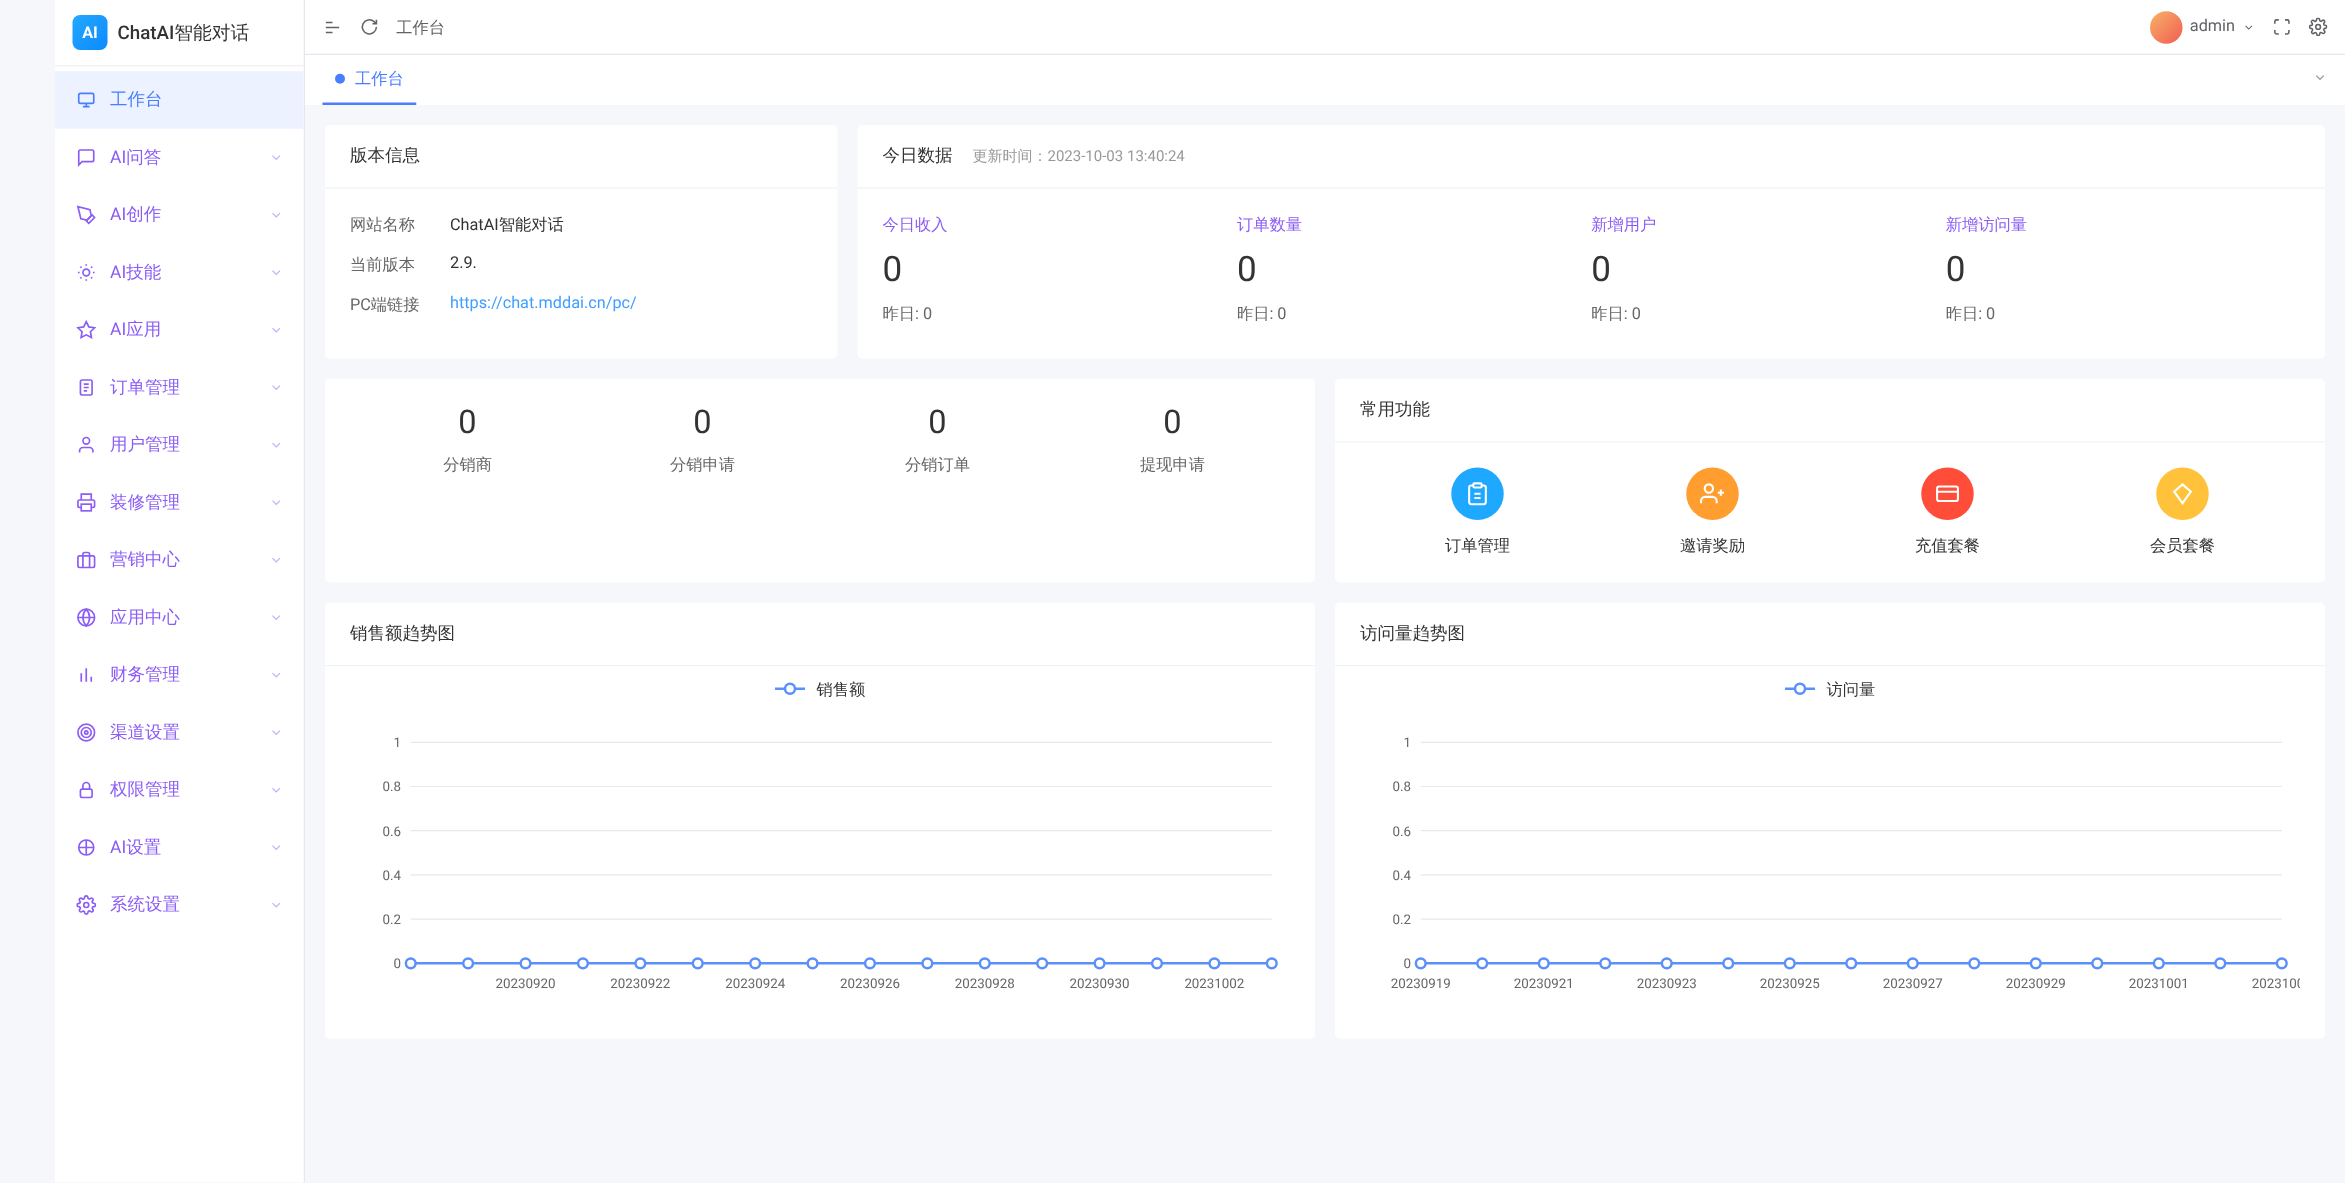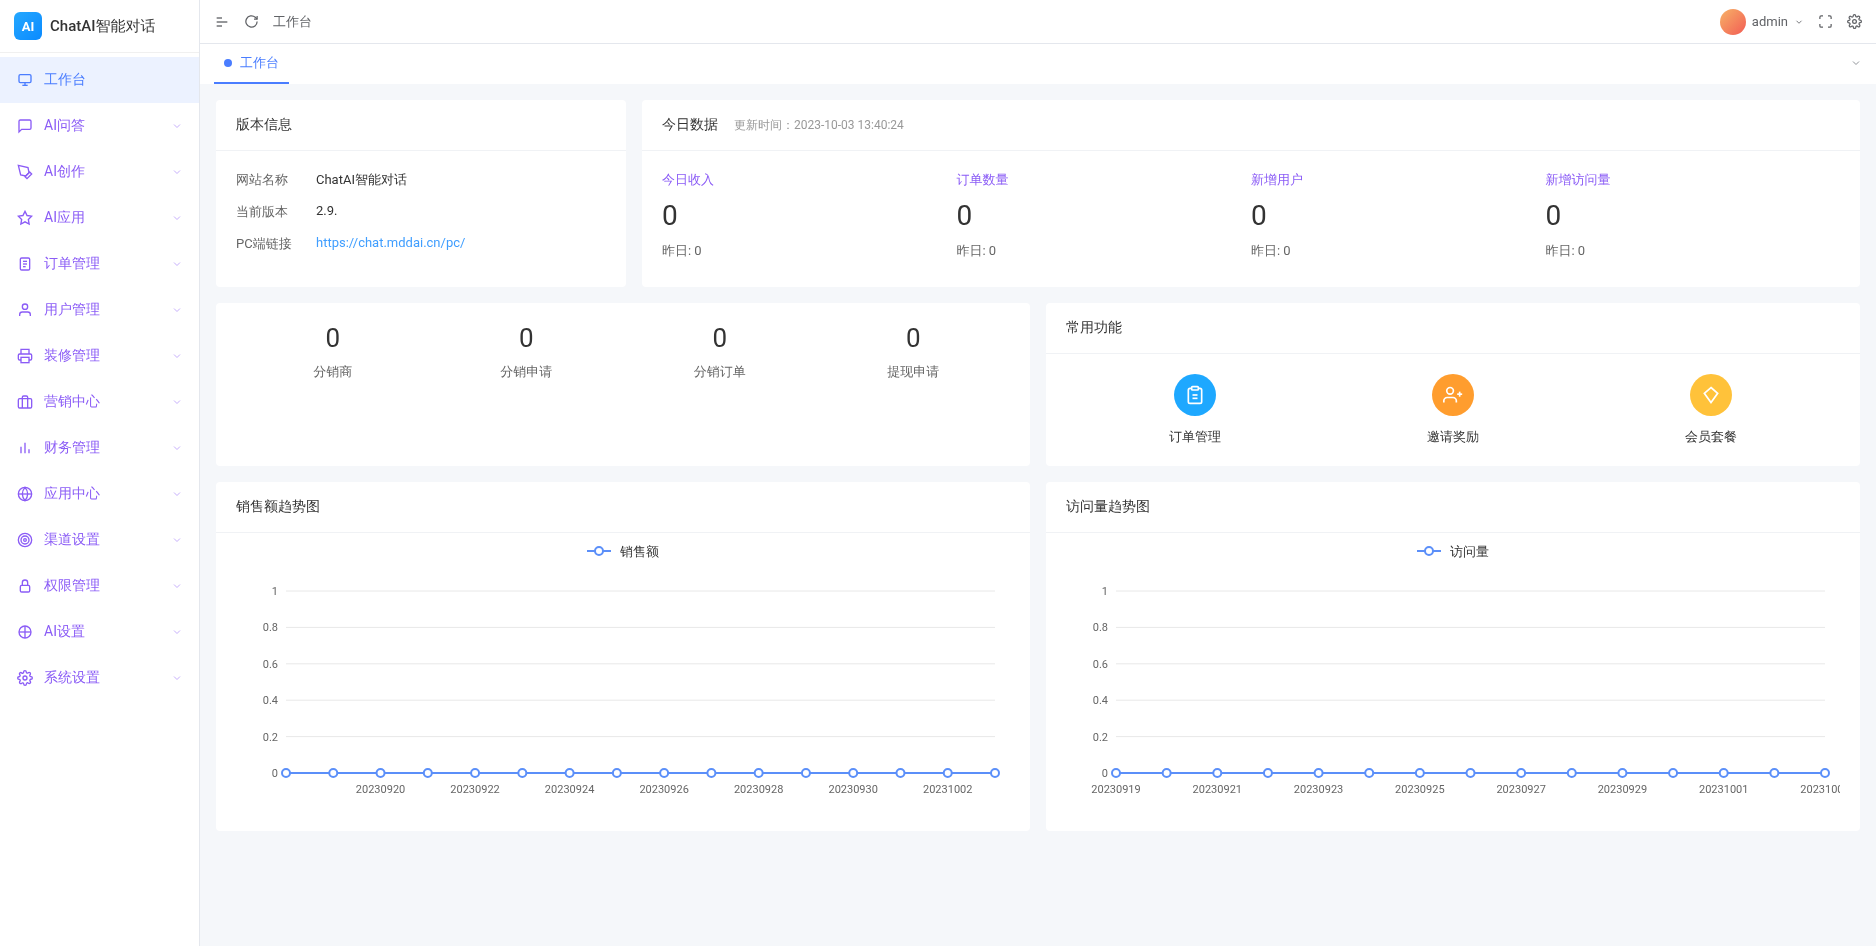--- a/index.html
+++ b/index.html
@@ -1,18 +1,18 @@
 <!DOCTYPE html>
 <html><head>
 <meta charset="utf-8">
 <style>
 * { margin:0; padding:0; box-sizing:border-box; }
 body { font-family:-apple-system,BlinkMacSystemFont,"Segoe UI",Roboto,"Helvetica Neue",Arial,sans-serif; font-size:14px; color:#333; background:#f5f7fa; }
 
-.layout { display:flex; height:100vh; }
+.layout { display:flex; height:100vh;padding-left:44px; }
 
 .sidebar { width:200px; background:#fff; border-right:1px solid #e4e7ed; display:flex; flex-direction:column; }
 .logo-area { display:flex; align-items:center; gap:8px; padding:12px 14px; border-bottom:1px solid #f0f0f0; }
 .logo { width:28px; height:28px; background:linear-gradient(135deg,#25a8ff,#0a8aff); border-radius:6px; display:flex; align-items:center; justify-content:center; color:#fff; font-weight:bold; font-size:13px; }
 .logo-text { font-size:15px; font-weight:500; color:#333; }
 
 .menu { flex:1; overflow:auto; padding-top:4px; }
 .menu-item { display:flex; align-items:center; padding:0 16px; height:46px; cursor:pointer; color:#8b5cf6; }
 .menu-item.active { background:#ecf2ff; color:#4a7dff; }
 .menu-item .m-icon { width:18px; margin-right:10px; display:flex; align-items:center; justify-content:center; }
@@ -120,20 +120,39 @@
             </svg>
           </span>
           <span class="m-label">AI创作</span>
           <svg class="m-arrow" viewBox="0 0 24 24" fill="none" stroke="currentColor" stroke-width="2">
             <polyline points="6 9 12 15 18 9"></polyline>
           </svg>
         </div>
         <div class="menu-item">
           <span class="m-icon">
             <svg width="16" height="16" viewBox="0 0 24 24" fill="none" stroke="currentColor" stroke-width="2">
+              <circle cx="12" cy="12" r="4"></circle>
+              <line x1="12" y1="2" x2="12" y2="4"></line>
+              <line x1="12" y1="20" x2="12" y2="22"></line>
+              <line x1="4.9" y1="4.9" x2="6.3" y2="6.3"></line>
+              <line x1="17.7" y1="17.7" x2="19.1" y2="19.1"></line>
+              <line x1="2" y1="12" x2="4" y2="12"></line>
+              <line x1="20" y1="12" x2="22" y2="12"></line>
+              <line x1="4.9" y1="19.1" x2="6.3" y2="17.7"></line>
+              <line x1="17.7" y1="6.3" x2="19.1" y2="4.9"></line>
+            </svg>
+          </span>
+          <span class="m-label">AI技能</span>
+          <svg class="m-arrow" viewBox="0 0 24 24" fill="none" stroke="currentColor" stroke-width="2">
+            <polyline points="6 9 12 15 18 9"></polyline>
+          </svg>
+        </div>
+        <div class="menu-item">
+          <span class="m-icon">
+            <svg width="16" height="16" viewBox="0 0 24 24" fill="none" stroke="currentColor" stroke-width="2">
               <polygon points="12 2 15.1 8.3 22 9.3 17 14.1 18.2 21 12 17.8 5.8 21 7 14.1 2 9.3 8.9 8.3 12 2"></polygon>
             </svg>
           </span>
           <span class="m-label">AI应用</span>
           <svg class="m-arrow" viewBox="0 0 24 24" fill="none" stroke="currentColor" stroke-width="2">
             <polyline points="6 9 12 15 18 9"></polyline>
           </svg>
         </div>
         <div class="menu-item">
           <span class="m-icon">
@@ -182,39 +201,39 @@
             </svg>
           </span>
           <span class="m-label">营销中心</span>
           <svg class="m-arrow" viewBox="0 0 24 24" fill="none" stroke="currentColor" stroke-width="2">
             <polyline points="6 9 12 15 18 9"></polyline>
           </svg>
         </div>
         <div class="menu-item">
           <span class="m-icon">
             <svg width="16" height="16" viewBox="0 0 24 24" fill="none" stroke="currentColor" stroke-width="2">
+              <circle cx="12" cy="12" r="10"></circle>
+              <line x1="2" y1="12" x2="22" y2="12"></line>
+              <path d="M12 2a15.3 15.3 0 0 1 4 10 15.3 15.3 0 0 1-4 10 15.3 15.3 0 0 1-4-10 15.3 15.3 0 0 1 4-10z"></path>
+            </svg>
+          </span>
+          <span class="m-label">应用中心</span>
+          <svg class="m-arrow" viewBox="0 0 24 24" fill="none" stroke="currentColor" stroke-width="2">
+            <polyline points="6 9 12 15 18 9"></polyline>
+          </svg>
+        </div>
+        <div class="menu-item">
+          <span class="m-icon">
+            <svg width="16" height="16" viewBox="0 0 24 24" fill="none" stroke="currentColor" stroke-width="2">
               <line x1="6" y1="20" x2="6" y2="10"></line>
               <line x1="12" y1="20" x2="12" y2="4"></line>
               <line x1="18" y1="20" x2="18" y2="14"></line>
             </svg>
           </span>
           <span class="m-label">财务管理</span>
-          <svg class="m-arrow" viewBox="0 0 24 24" fill="none" stroke="currentColor" stroke-width="2">
-            <polyline points="6 9 12 15 18 9"></polyline>
-          </svg>
-        </div>
-        <div class="menu-item">
-          <span class="m-icon">
-            <svg width="16" height="16" viewBox="0 0 24 24" fill="none" stroke="currentColor" stroke-width="2">
-              <circle cx="12" cy="12" r="10"></circle>
-              <line x1="2" y1="12" x2="22" y2="12"></line>
-              <path d="M12 2a15.3 15.3 0 0 1 4 10 15.3 15.3 0 0 1-4 10 15.3 15.3 0 0 1-4-10 15.3 15.3 0 0 1 4-10z"></path>
-            </svg>
-          </span>
-          <span class="m-label">应用中心</span>
           <svg class="m-arrow" viewBox="0 0 24 24" fill="none" stroke="currentColor" stroke-width="2">
             <polyline points="6 9 12 15 18 9"></polyline>
           </svg>
         </div>
         <div class="menu-item">
           <span class="m-icon">
             <svg width="16" height="16" viewBox="0 0 24 24" fill="none" stroke="currentColor" stroke-width="2">
               <circle cx="12" cy="12" r="10"></circle>
               <circle cx="12" cy="12" r="6"></circle>
               <circle cx="12" cy="12" r="2"></circle>
@@ -414,20 +433,29 @@
                 <div class="short-item">
                   <div class="s-icon" style="background:#ff9d2e">
                     <svg width="20" height="20" viewBox="0 0 24 24" fill="none" stroke="currentColor" stroke-width="2">
                       <path d="M16 21v-2a4 4 0 0 0-4-4H5a4 4 0 0 0-4 4v2"></path>
                       <circle cx="8.5" cy="7" r="4"></circle>
                       <line x1="20" y1="8" x2="20" y2="14"></line>
                       <line x1="23" y1="11" x2="17" y2="11"></line>
                     </svg>
                   </div>
                   <div class="s-label">邀请奖励</div>
+                </div>
+                <div class="short-item">
+                  <div class="s-icon" style="background:#ff4d3a">
+                    <svg width="20" height="20" viewBox="0 0 24 24" fill="none" stroke="currentColor" stroke-width="2">
+                      <rect x="2" y="5" width="20" height="14" rx="2"></rect>
+                      <line x1="2" y1="10" x2="22" y2="10"></line>
+                    </svg>
+                  </div>
+                  <div class="s-label">充值套餐</div>
                 </div>
                 <div class="short-item">
                   <div class="s-icon" style="background:#ffc23a">
                     <svg width="20" height="20" viewBox="0 0 24 24" fill="none" stroke="currentColor" stroke-width="2">
                       <polygon points="12 3 20 10 12 21 4 10 12 3"></polygon>
                     </svg>
                   </div>
                   <div class="s-label">会员套餐</div>
                 </div>
               </div>

